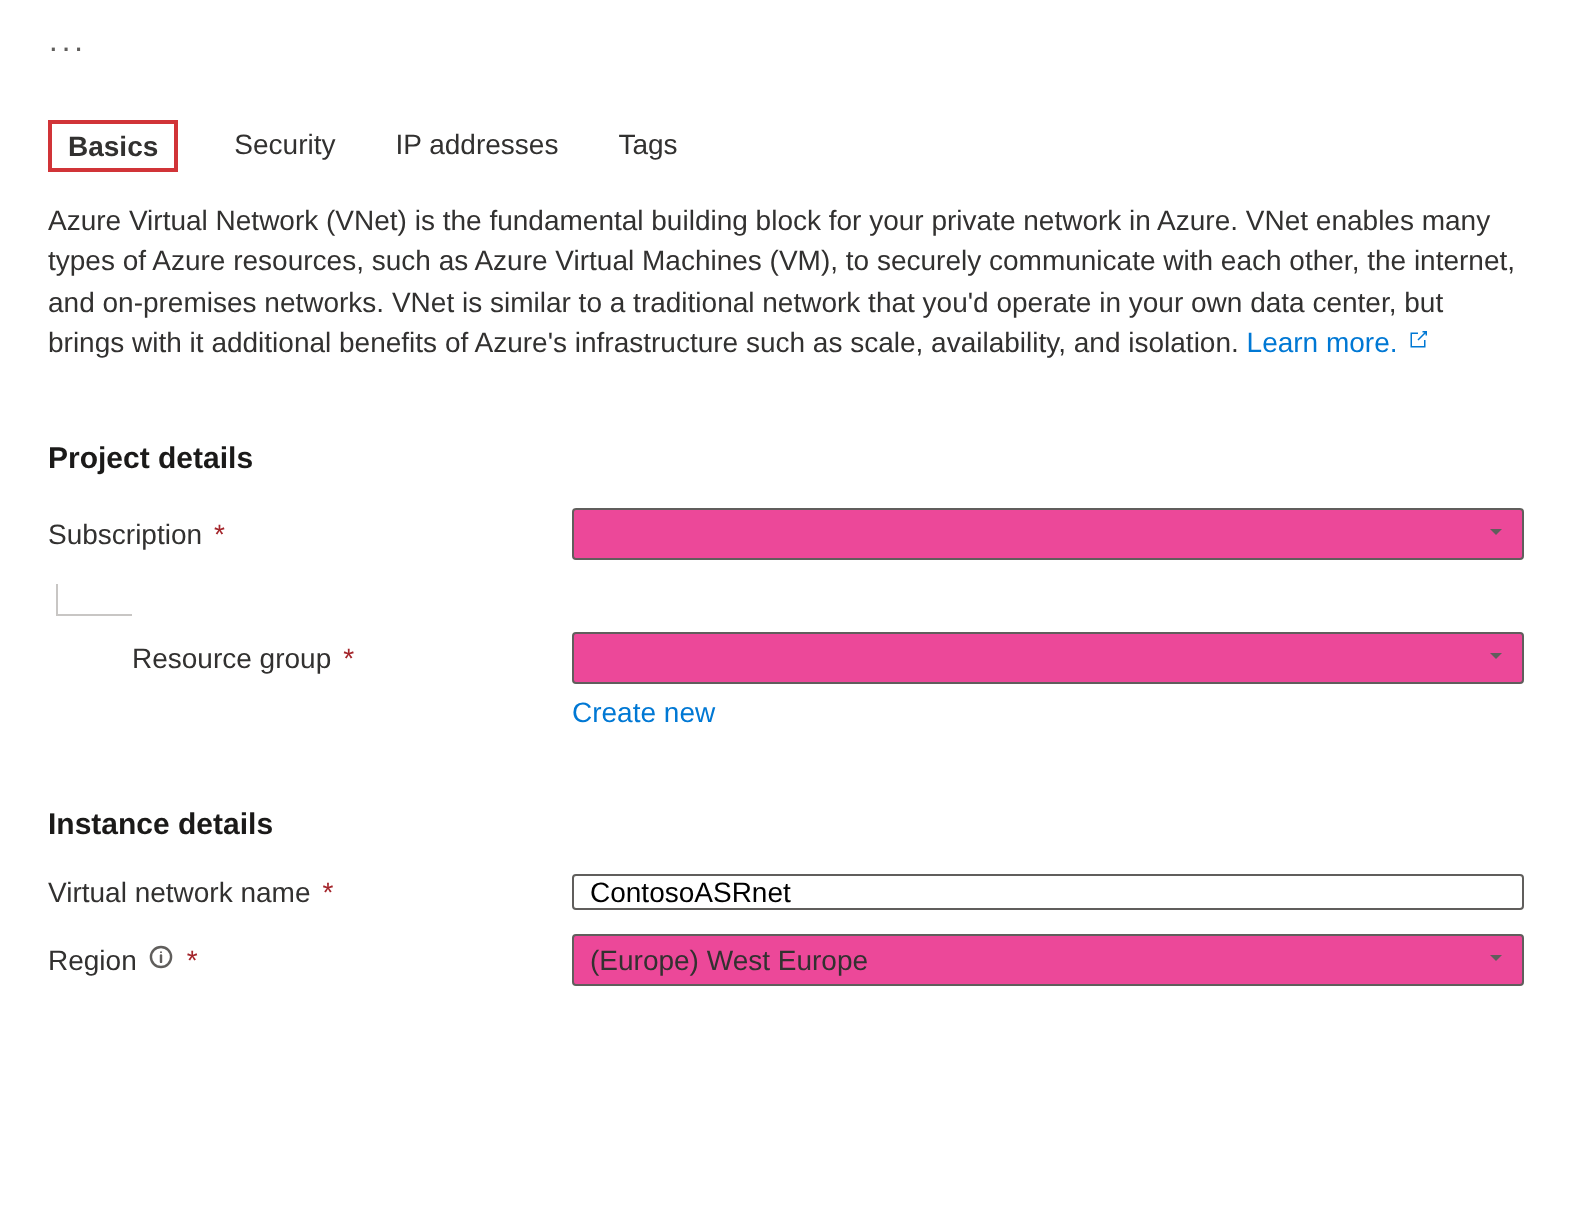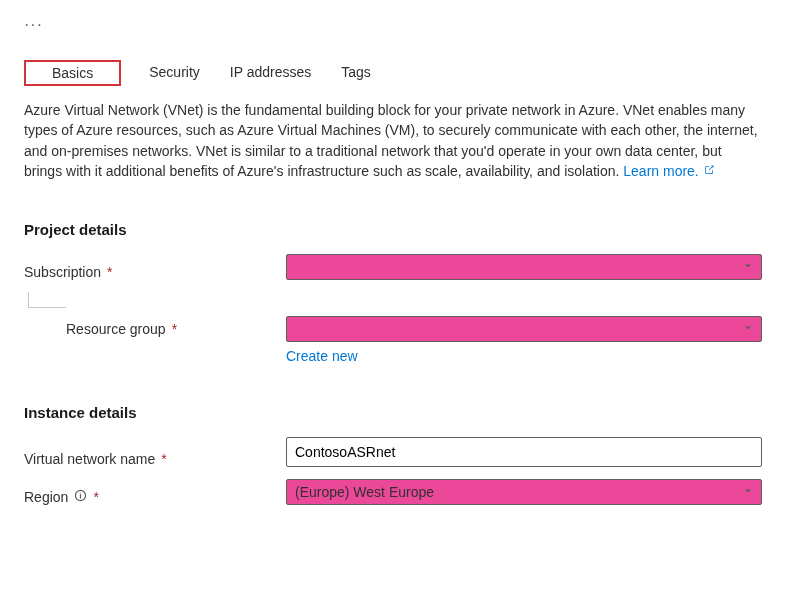--- a/index.html
+++ b/index.html
@@ -38,22 +38,22 @@
       margin-bottom: 14px;
     }
     .tab {
       font-size: 14px;
       color: #323130;
       cursor: pointer;
       padding: 4px 2px;
     }
     .tab-active {
       border: 2px solid #d13438;
-      padding: 3px 26px;
-      font-weight: 400;
+      padding: 3px 8px;
+      font-weight: 700;
     }
     .intro {
       font-size: 14px;
       line-height: 1.45;
       color: #323130;
       margin-bottom: 40px;
     }
     .learn-more {
       color: #0078d4;
       text-decoration: none;
@@ -74,21 +74,21 @@
       color: #1b1a19;
     }
     .section-desc {
       font-size: 14px;
       line-height: 1.4;
       color: #323130;
       margin-bottom: 24px;
     }
     .form-row {
       display: flex;
-      align-items: flex-end;
+      align-items: center;
       margin-bottom: 12px;
     }
     .form-label {
       width: 262px;
       font-size: 14px;
       color: #323130;
       display: flex;
       align-items: center;
       gap: 6px;
     }
@@ -122,21 +122,21 @@
       transform: translateY(-50%);
       pointer-events: none;
     }
     .select-chevron svg {
       width: 12px;
       height: 12px;
       fill: #605e5c;
     }
     .text-input {
       width: 100%;
-      height: 30px;
+      height: 18px;
       border: 1px solid #605e5c;
       border-radius: 2px;
       background: #ffffff;
       padding: 0 8px;
       font-size: 14px;
       font-family: inherit;
     }
     .indent-wrap {
       display: flex;
       margin-bottom: 6px;

